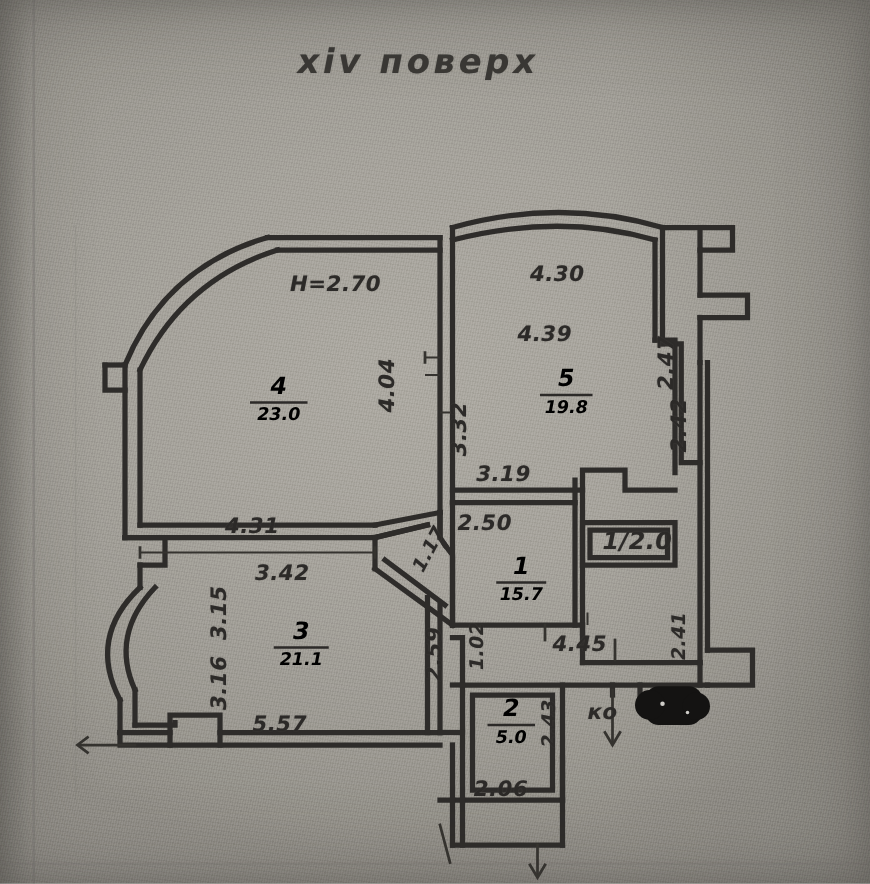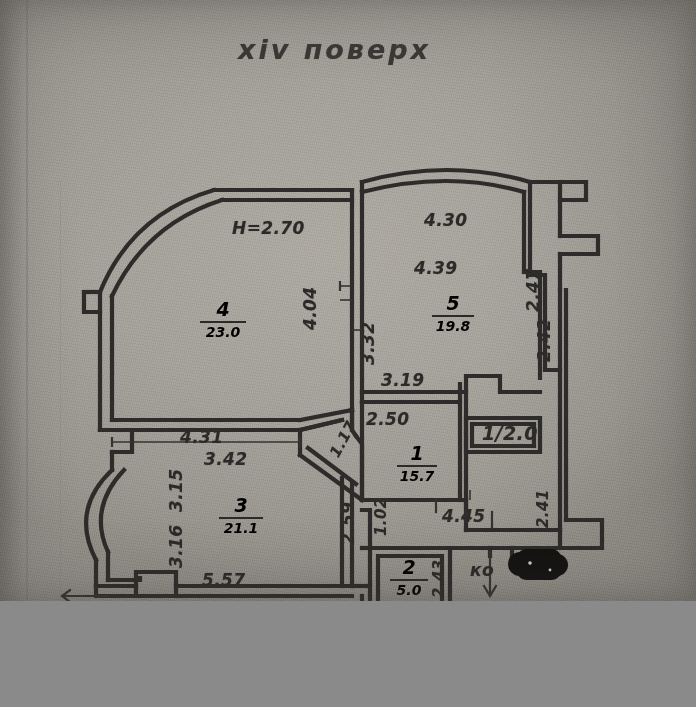--- a/index.html
+++ b/index.html
@@ -1,19 +1,19 @@
 <!DOCTYPE html>
 <html><head>
 <meta charset="utf-8">
 <style>
   html,body{margin:0;padding:0;background:#8a8a8a;}
   body{font-family:"DejaVu Sans", sans-serif;}
   #page{
     position:relative;
-    width:696px;height:601px;
+    width:696px;height:707px;
     background:#c9c7c2;
     overflow:hidden;
   }
   
   #paper{
     position:absolute;inset:0;
     background:
       radial-gradient(ellipse 70% 55% at 46% 42%, #d8d6d1 0%, #cfcdc8 45%, #c2c0bb 78%, #b4b2ad 100%),
       linear-gradient(90deg,#b0aea9 0px,#c8c6c1 26px,#cbc9c4 70%,#bdbbb6 100%);
     background-blend-mode:multiply;
@@ -208,21 +208,21 @@
   <div class="txt dim" style="left:414px;top:258px;">4.39</div>
 
   <div class="txt dim rot90" style="left:300px;top:330px;">4.04</div>
   <div class="txt dim rot90" style="left:358px;top:365px;">3.32</div>
 
   <div class="txt dim rot90" style="left:523px;top:312px;">2.47</div>
   <div class="txt dim rot90" style="left:534px;top:362px;">2.42</div>
 
   <div class="txt dim" style="left:381px;top:370px;text-align:right;">3.19</div>
 
-  <div class="txt dim" style="left:180px;top:411px;margin-top:16px;">4.31</div>
+  <div class="txt dim" style="left:180px;top:411px;">4.31</div>
   <div class="txt dim" style="left:204px;top:449px;">3.42</div>
 
   <div class="txt dim-s rot-d" style="left:326px;top:452px;">1.17</div>
   <div class="txt dim" style="left:366px;top:409px;">2.50</div>
 
   <div class="txt dim rot90" style="left:338px;top:545px;">2.59</div>
   <div class="txt dim-s rot90" style="left:372px;top:536px;">1.02</div>
 
   <div class="txt dim rot90" style="left:166px;top:512px;">3.15</div>
   <div class="txt dim rot90" style="left:166px;top:568px;">3.16</div>

